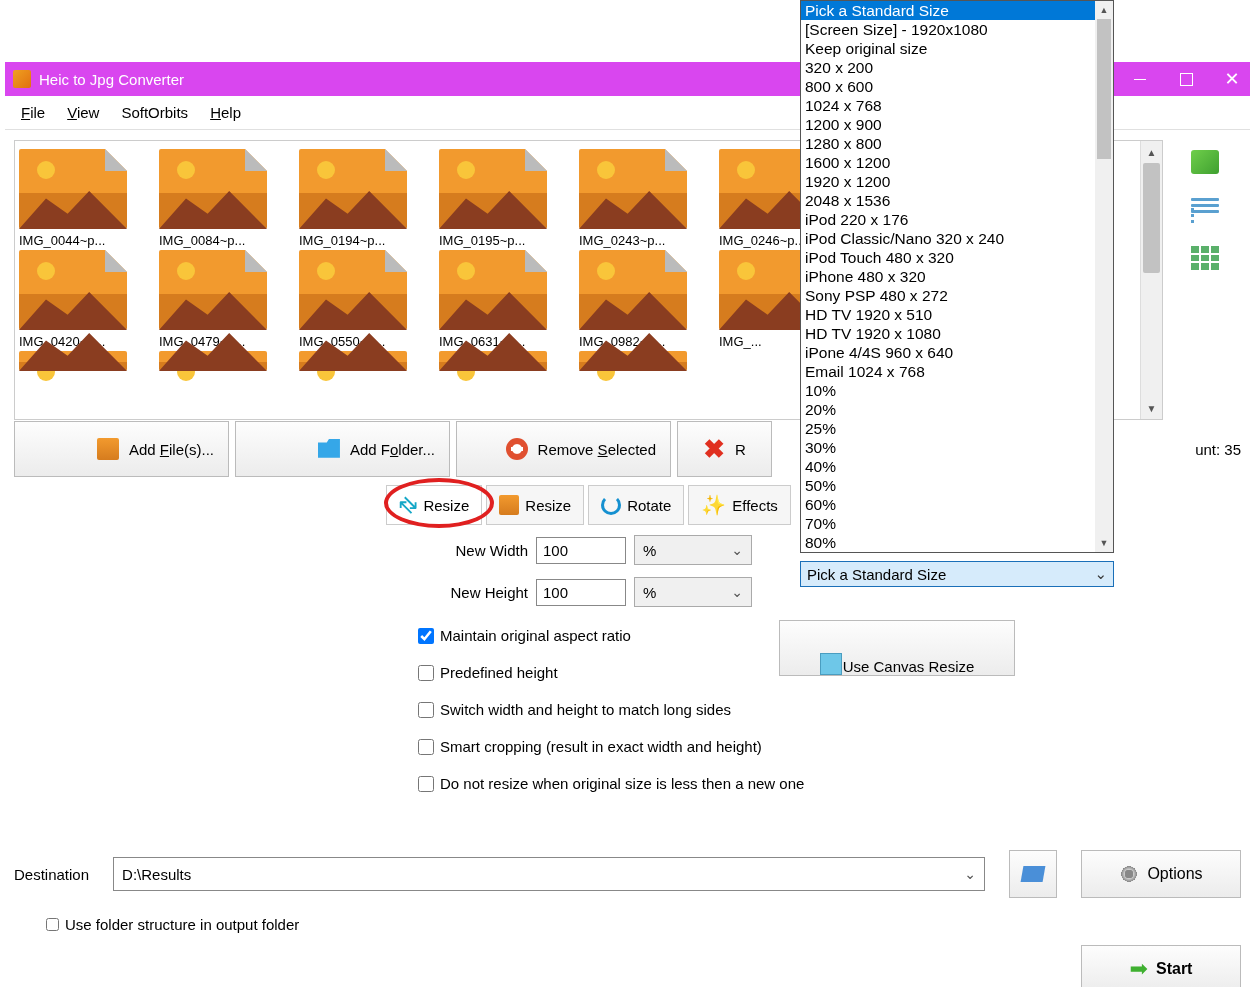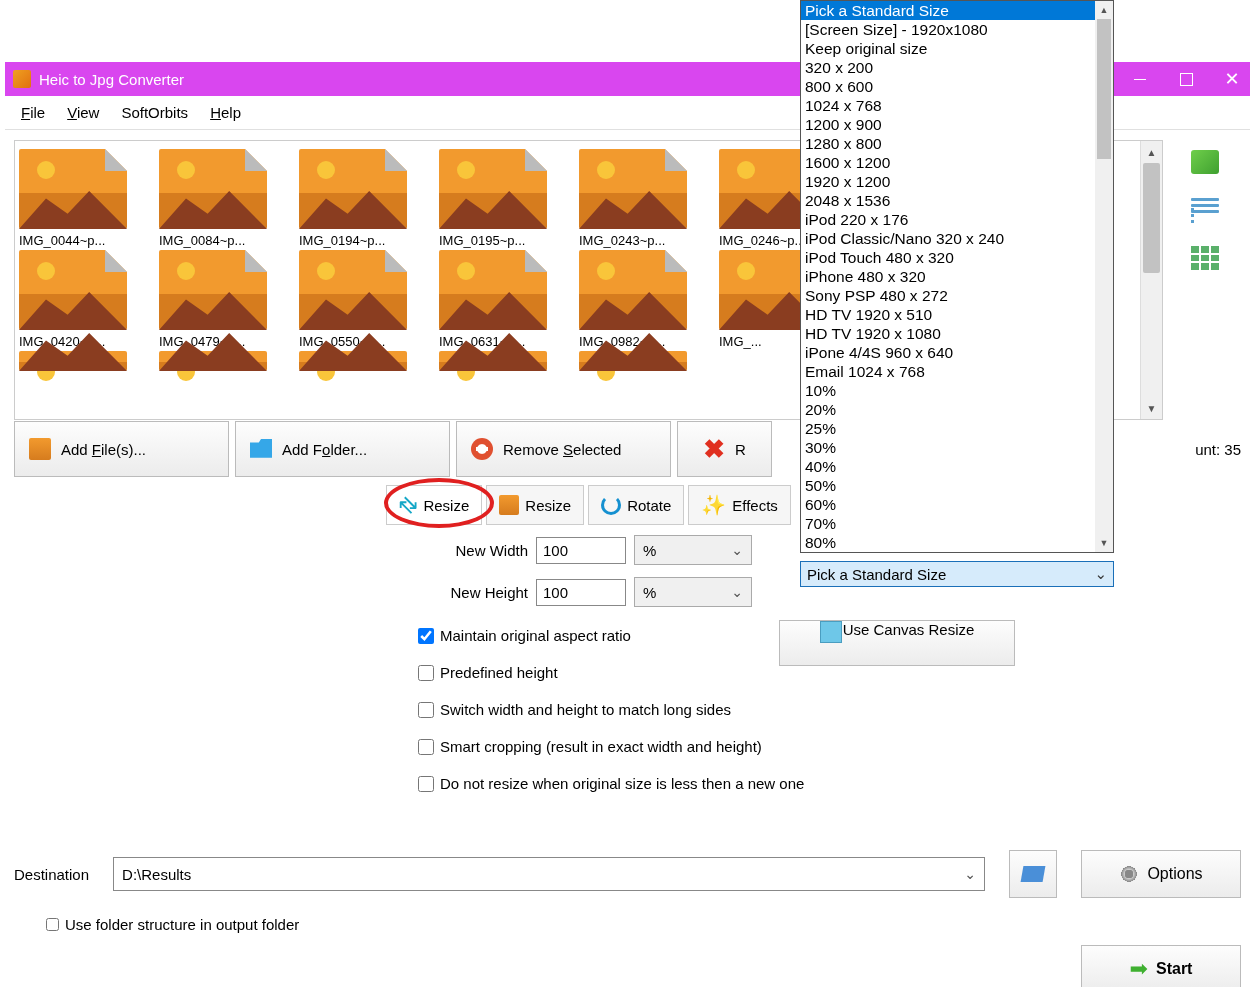--- a/index.html
+++ b/index.html
@@ -33,21 +33,21 @@
 .side-icons { position:absolute; right:36px; top:150px; display:flex; flex-direction:column; gap:24px; }
 .side-icons div { width:28px; height:24px; }
 .si-img { background: linear-gradient(135deg,#6fcf4a,#3fa030); border-radius:3px; }
 .si-list { display:flex; flex-direction:column; gap:3px; }
 .si-list span { height:3px; background:#5aa0d0; border-radius:1px; }
 .si-list span::before { content:""; display:inline-block; width:3px; height:3px; background:#5aa0d0; margin-right:3px; }
 .si-grid { display:grid; grid-template-columns:repeat(3,1fr); grid-template-rows:repeat(3,1fr); gap:2px; }
 .si-grid span { background:#5ab06a; }
 
 .action-row { position:absolute; left:14px; top:421px; right:14px; display:flex; gap:6px; align-items:center; }
-.action-btn { height:56px; border:1px solid #bbb; background: linear-gradient(#fdfdfd,#ececec); display:flex; align-items:center; justify-content:flex-start; gap:10px; font-size:15px; padding:0 14px; cursor:default; }
+.action-btn { height:56px; border:1px solid #bbb; background: linear-gradient(#fdfdfd,#ececec); display:flex; align-items:center; justify-content:flex-end; gap:10px; font-size:15px; padding:0 14px; cursor:default; }
 .ab-file { width:215px; }
 .ab-folder { width:215px; }
 .ab-rem { width:215px; }
 .ab-x { width:95px; justify-content:center; }
 .ab-icon { width:22px; height:22px; display:inline-block; }
 .ico-file { background:linear-gradient(#f29a2e,#d67c1e); border-radius:2px; }
 .ico-folder { background:#35a7e8; clip-path: polygon(0 20%,40% 20%,50% 5%,100% 5%,100% 90%,0 90%); }
 .ico-remove { width:22px;height:22px;border-radius:50%;background:radial-gradient(circle,#fff 28%, #e05030 35%); position:relative; }
 .ico-remove::after { content:""; position:absolute; left:5px; right:5px; top:9px; height:4px; background:#fff; }
 .ico-x { color:#e03020; font-size:26px; font-weight:bold; }
@@ -66,21 +66,21 @@
 .resize-panel { position:absolute; left:418px; top:535px; right:14px; }
 .row-field { display:flex; align-items:center; gap:8px; margin-bottom:12px; }
 .row-field label { width:110px; text-align:right; font-size:15px; }
 .num-input { width:90px; height:27px; border:1px solid #888; padding:0 6px; font-size:15px; }
 .unit-select { width:118px; height:30px; border:1px solid #aaa; background:#f0f0f0; display:flex; align-items:center; justify-content:space-between; padding:0 8px; font-size:15px; }
 .unit-select::after { content:"⌄"; font-size:14px; color:#555; }
 
 .check-row { display:flex; align-items:center; gap:6px; margin:20px 0; font-size:15px; }
 .check-row input { width:16px; height:16px; }
 
-.canvas-btn { position:absolute; right:240px; top:620px; width:236px; height:46px; border:1px solid #bbb; background:linear-gradient(#fdfdfd,#ececec); display:flex; align-items:flex-start; justify-content:center; gap:1px; font-size:15px; }
+.canvas-btn { position:absolute; right:240px; top:620px; width:236px; height:56px; border:1px solid #bbb; background:linear-gradient(#fdfdfd,#ececec); display:flex; align-items:flex-end; justify-content:center; gap:1px; font-size:15px; }
 .canvas-ico { width:22px; height:22px; background:#6ec7e8; border:1px solid #4a9dc0; }
 
 .bottom-bar { position:absolute; left:14px; right:14px; top:850px; }
 .dest-row { display:flex; align-items:center; gap:24px; }
 .dest-label { font-size:15px; }
 .dest-input { flex:1; height:34px; border:1px solid #888; padding:0 8px; font-size:15px; display:flex; align-items:center; justify-content:space-between; }
 .dest-input::after { content:"⌄"; font-size:14px; color:#555; }
 .browse-btn { width:48px; height:48px; border:1px solid #bbb; background:linear-gradient(#fdfdfd,#ececec); display:flex; align-items:center; justify-content:center; }
 .browse-ico { width:22px; height:16px; background:#4a8fd8; transform:skewX(-10deg); }
 .opts-btn, .start-btn { width:160px; height:48px; border:1px solid #bbb; background:linear-gradient(#fdfdfd,#ececec); display:flex; align-items:center; justify-content:center; gap:8px; font-size:16px; }

